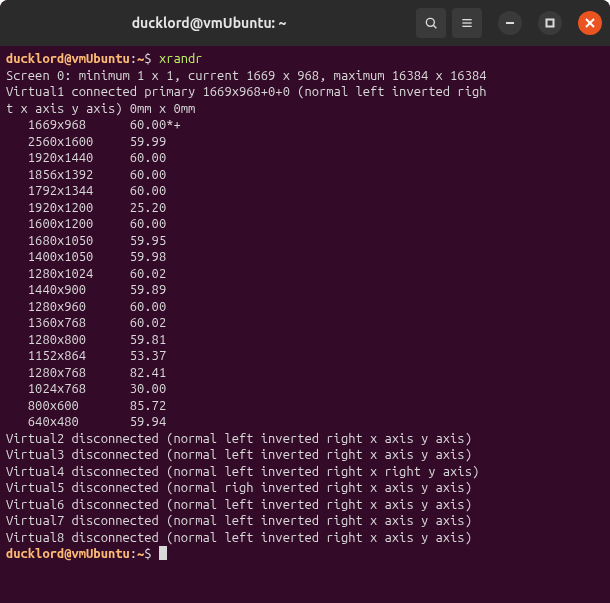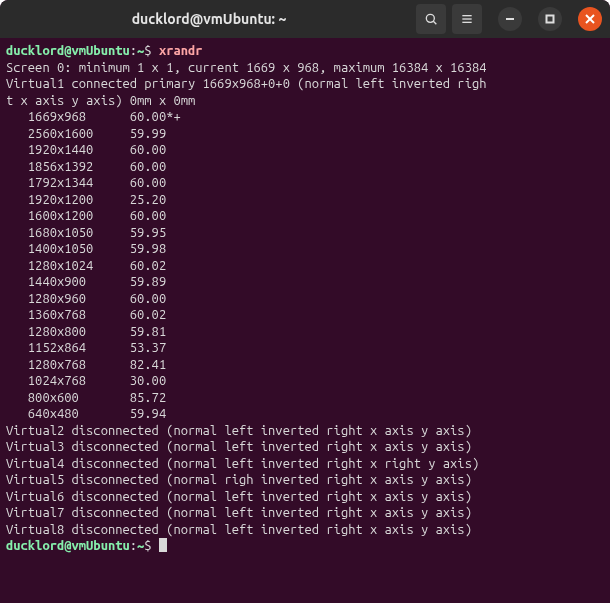--- a/index.html
+++ b/index.html
@@ -13,21 +13,21 @@
     .window {
       width: 610px;
       height: 603px;
       background: #2d0722;
       border-radius: 8px 8px 0 0;
       overflow: hidden;
       display: flex;
       flex-direction: column;
     }
     .titlebar {
-      height: 38px;
+      height: 46px;
       background: #2b2b2b;
       display: flex;
       align-items: center;
       padding: 0 8px;
       gap: 6px;
       color: #e6e6e6;
       font-family: Ubuntu, "Segoe UI", sans-serif;
       font-size: 14px;
       font-weight: 600;
       border-radius: 8px 8px 0 0;
@@ -66,22 +66,22 @@
       flex: 1;
       background: #330b28;
       color: #e6e6e6;
       font-size: 13px;
       line-height: 16.5px;
       padding: 4px 6px 6px 6px;
       white-space: pre;
       overflow: hidden;
       font-family: "Ubuntu Mono", "DejaVu Sans Mono", "Liberation Mono", monospace;
     }
-    .prompt { color: #86efac; font-weight: bold; }
-    .cmd { color: #fca5a5; font-weight: bold; }
+    .prompt { color: #fdba74; font-weight: bold; }
+    .cmd { color: #bef264; }
     .out { color: #d9d9d9; }
     .cursor {
       display: inline-block;
       width: 8px; height: 14px;
       background: #d9d9d9;
       vertical-align: -2px;
     }
   </style>
 </head>
 <body>

